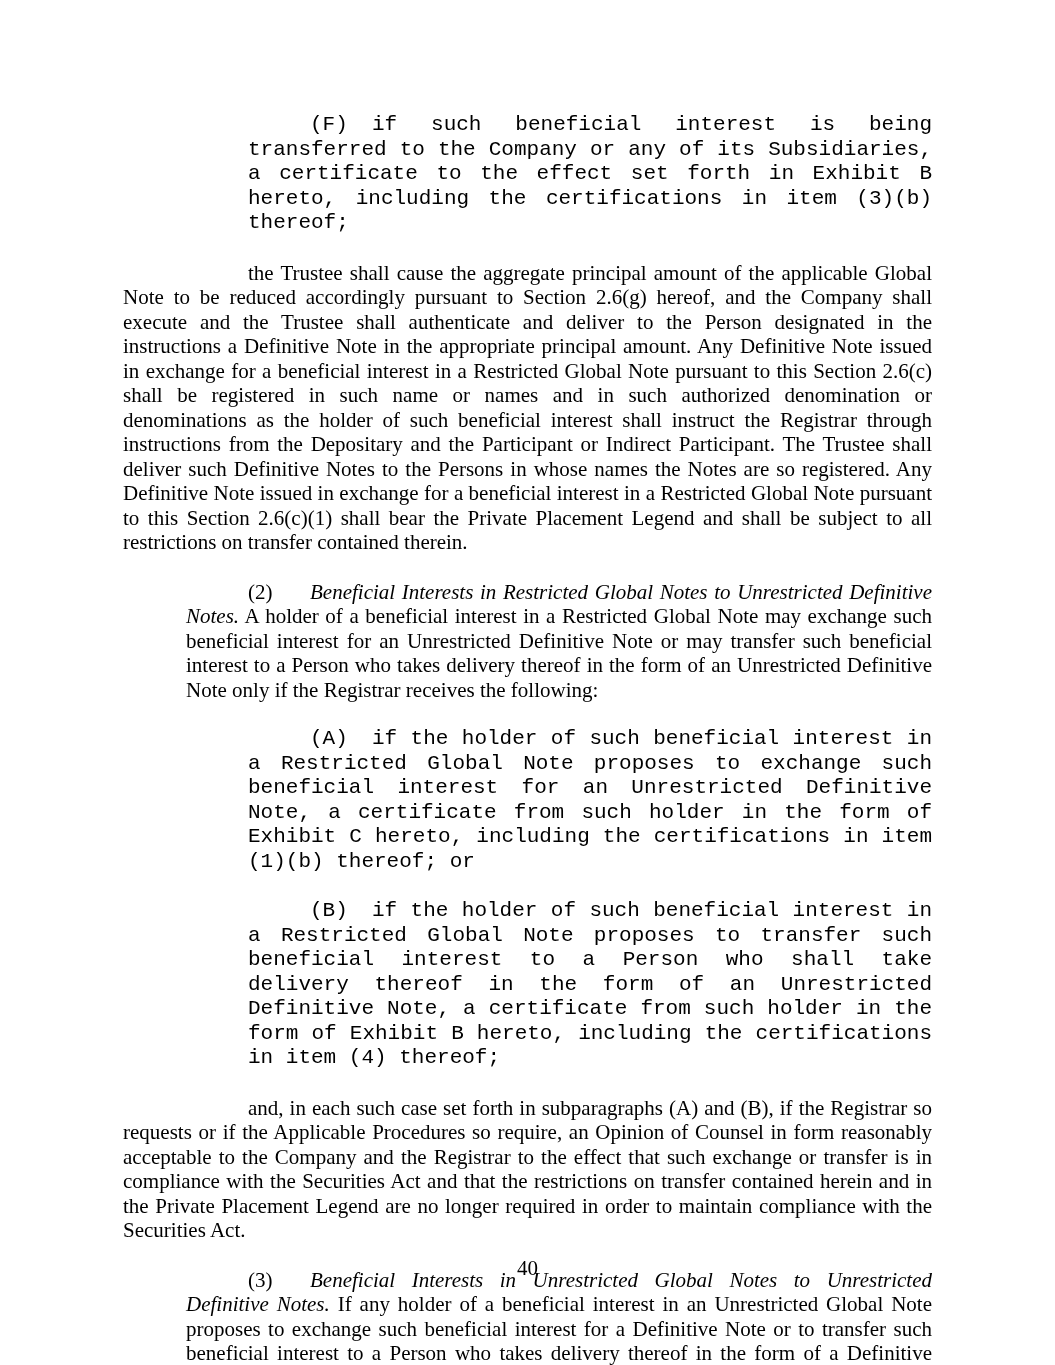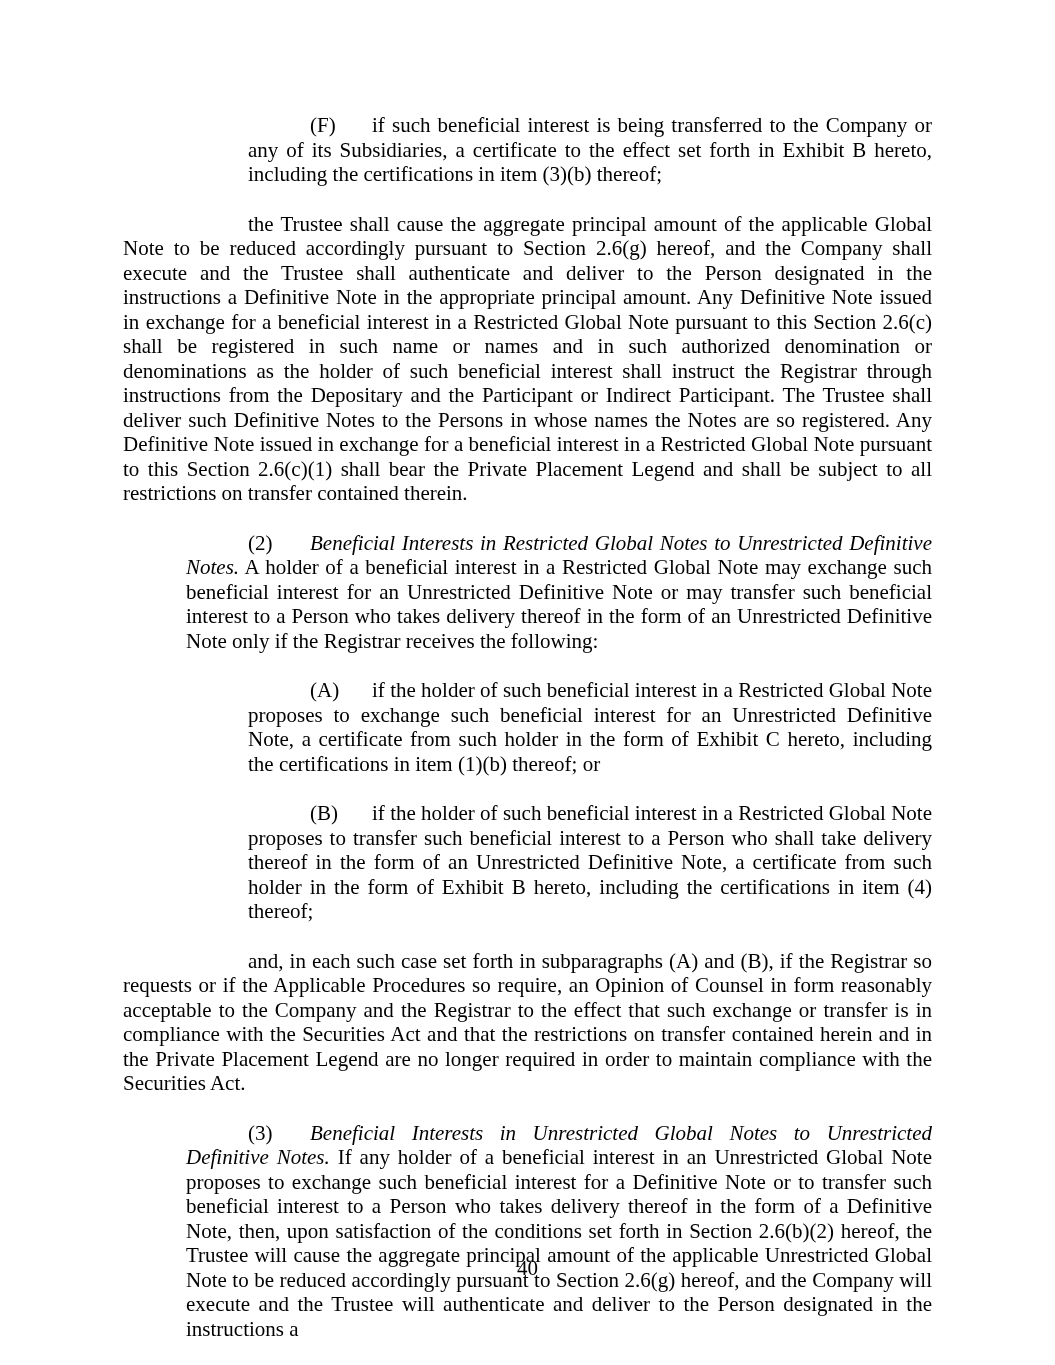--- a/index.html
+++ b/index.html
@@ -34,20 +34,21 @@
   .body-para {
     text-indent: 125px;
   }
   .block1 {
     margin-left: 63px;
     text-indent: 62px;
   }
   .block2 {
     margin-left: 125px;
     text-indent: 62px;
+    font-family: Liberation Mono, monospace;
   }
   .para-label {
     display: inline-block;
     width: 62px;
     text-indent: 0;
   }
   .italic {
     font-style: italic;
   }
   .page-number {

